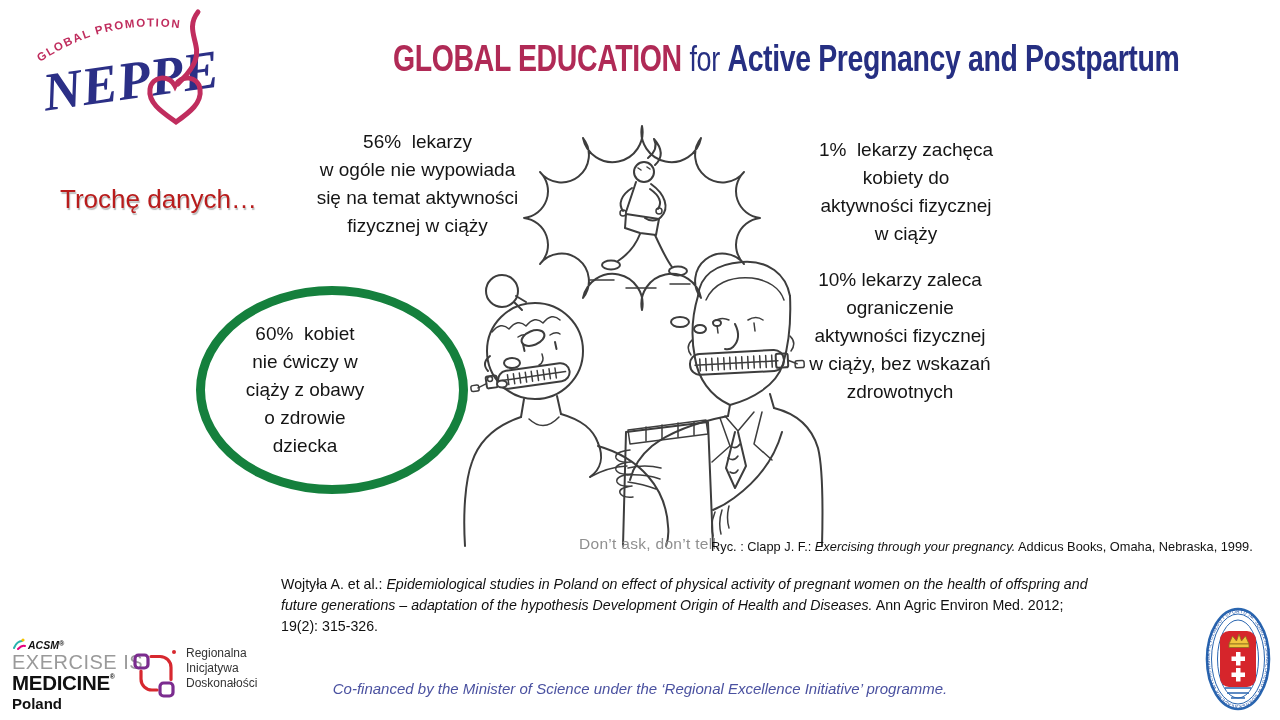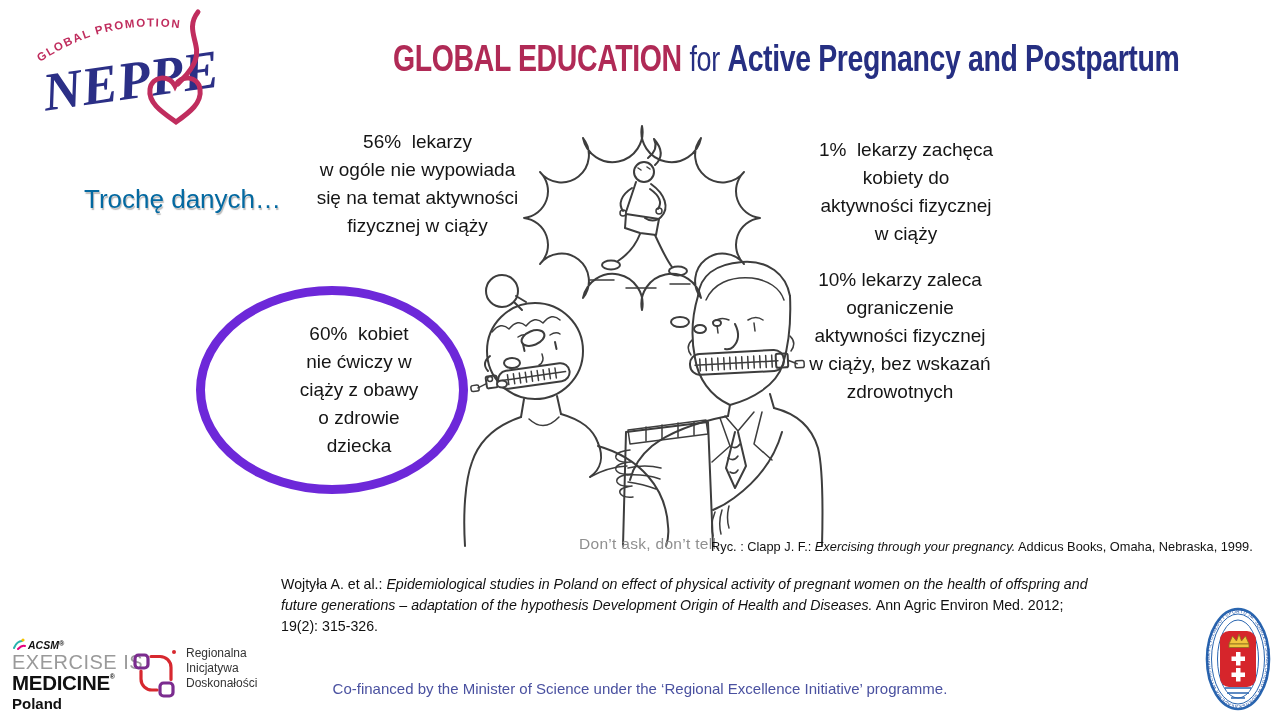--- a/index.html
+++ b/index.html
@@ -10,32 +10,32 @@
   
   #neppe-logo{left:26px;top:4px;width:195px;height:125px;}
   #main-title{left:393px;top:38px;white-space:nowrap;transform:scaleX(0.77);transform-origin:left top;
               font-size:37px;line-height:42px;font-weight:bold;letter-spacing:-0.5px;}
   #main-title .t-crimson{color:#B02A56;}
   #main-title .t-for{color:#262F82;font-weight:500;font-size:35px;padding:0 10px;}
   #main-title .t-navy{color:#262F82;}
   #webinar{right:63px;top:87px;color:#B5305C;font-weight:bold;font-size:16.5px;letter-spacing:8px;}
 
   
-  #intro-label{left:60px;top:184px;font-size:26px;color:#0369a1;
-               text-shadow:1px 1.5px 1px rgba(60,60,60,.35);margin-left:24px;}
+  #intro-label{left:60px;top:184px;font-size:26px;color:#b91c1c;
+               text-shadow:1px 1.5px 1px rgba(60,60,60,.35);}
 
   
   .stat{white-space:pre-line;text-align:center;font-size:19px;line-height:28px;color:#151515;}
   #stat-silent{left:300px;top:128px;width:235px;}
   #stat-encourage{left:806px;top:136px;width:200px;}
   #stat-limit{left:795px;top:266px;width:210px;}
 
   
-  #highlight-ellipse{left:196px;top:286px;width:272px;height:208px;border:9px solid #6d28d9;
-      border-radius:50%;display:flex;align-items:center;justify-content:flex-end;box-sizing:border-box;}
+  #highlight-ellipse{left:196px;top:286px;width:272px;height:208px;border:9px solid #15803d;
+      border-radius:50%;display:flex;align-items:center;justify-content:flex-start;box-sizing:border-box;}
   #highlight-ellipse .stat{position:static;width:200px;}
 
   
   #cartoon{left:430px;top:116px;width:400px;height:432px;}
   .art *{fill:none;stroke:#3d3d3d;stroke-width:2;stroke-linecap:round;stroke-linejoin:round;}
   .art .wfill{fill:#ffffff;}
   .art .thin{stroke-width:1.5;}
 
   #dont-ask{left:579px;top:535px;font-size:15.5px;color:#8F8F8F;letter-spacing:0.3px;}
   #ryc-credit{left:711px;top:539px;font-size:12.8px;color:#111;}
@@ -44,21 +44,21 @@
   
   #acsm-block{left:12px;top:638px;line-height:1;}
   #acsm-top{display:flex;align-items:flex-end;gap:2px;}
   #acsm-word{font-size:10.5px;font-weight:bold;font-style:italic;color:#111;}
   #acsm-line1{font-size:20px;color:#9A9A9A;letter-spacing:0.5px;margin-top:2px;}
   #acsm-line2{font-size:20.5px;font-weight:800;color:#111;margin-top:1px;letter-spacing:-0.3px;}
   #acsm-region{font-size:15px;font-weight:bold;color:#111;margin-top:2px;}
   sup.mk{font-size:7px;vertical-align:top;}
   #rid-block{left:132px;top:646px;display:flex;gap:8px;}
   #rid-label{white-space:pre-line;font-size:12px;line-height:15px;color:#333;}
-  #cofinance{left:0;top:680px;width:1280px;text-align:center;font-size:15px;color:#4A51A0;}
+  #cofinance{left:0;top:680px;width:1280px;text-align:center;font-size:15px;color:#4A51A0;font-style:italic;}
   #emblem{left:1205px;top:606px;width:66px;height:106px;}
 </style>
 </head>
 <body>
 
 <div id="slide">
 
   <svg id="neppe-logo" class="abs" viewBox="0 0 195 125">
     <defs>
         <path id="arcpath" d="M14,58 Q92,6 182,30"></path>

